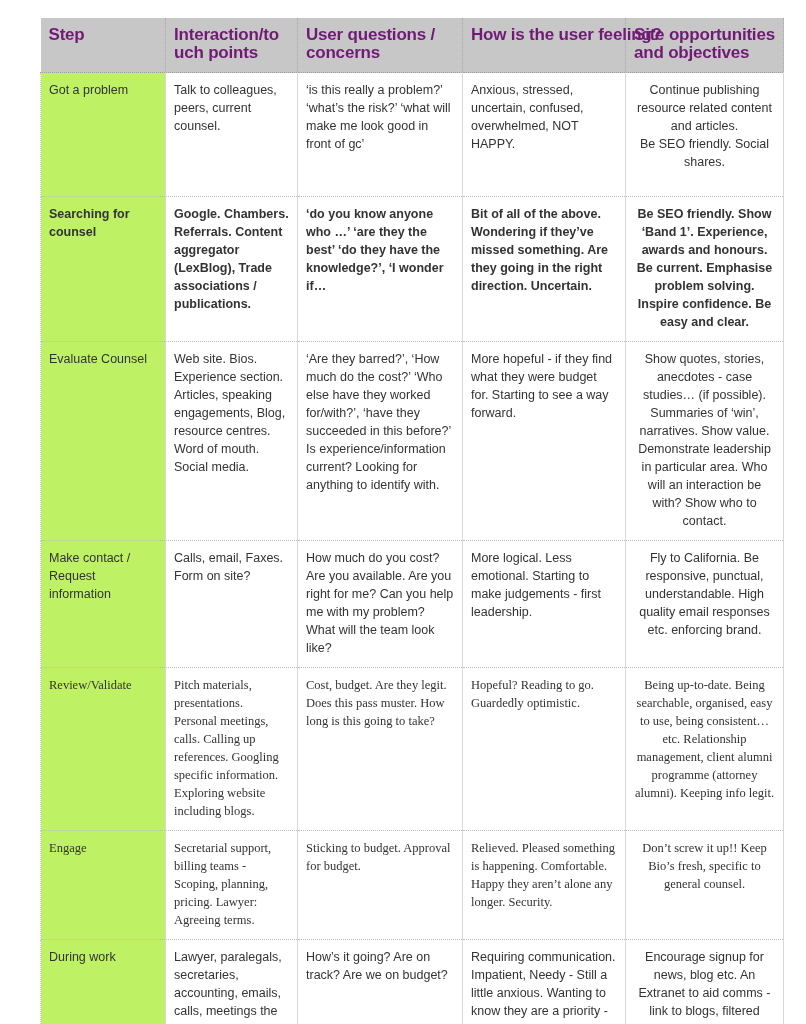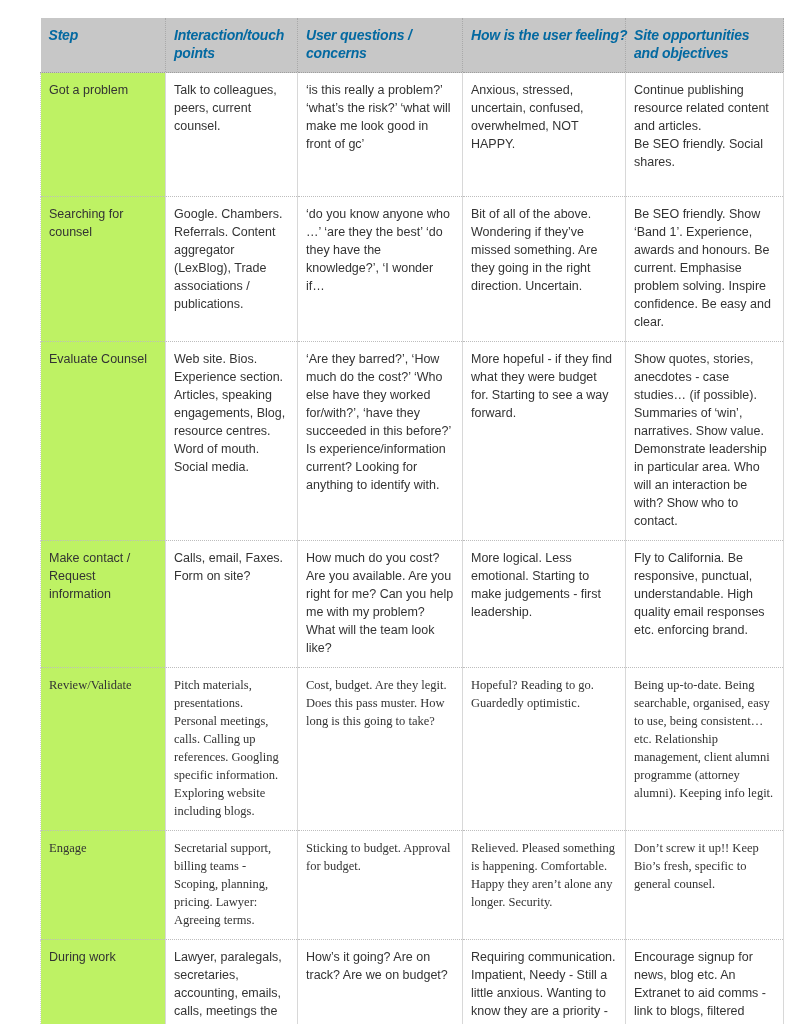--- a/index.html
+++ b/index.html
@@ -33,42 +33,41 @@
   th, td {
     vertical-align: top;
     text-align: left;
     padding: 8px 8px 10px 8px;
     border-right: 1px solid #d8d8d8;
     word-wrap: break-word;
     white-space: pre-line;
   }
   thead th {
     background: #c7c7c7;
-    color: #0369a1;
+    color: #701a75;
     font-weight: bold;
-    font-size: 14px;
+    font-size: 17px;
     letter-spacing: -0.2px;
     border-right: 1px dotted #a9a9a9;
     border-bottom: 1px dotted #9e9e9e;
-    font-style: italic;
   }
   thead th:nth-child(4) { white-space: nowrap; }
   thead th:last-child { border-right: 1px dotted #a9a9a9; }
 
   tbody tr { border-bottom: 1px dotted #bdbdbd; }
   tbody td:first-child {
     background: #bef264;
     border-left: 1px dotted #d2d2d2;
   }
-  tbody td:last-child { border-right: 1px solid #d8d8d8; }
+  tbody td:last-child { border-right: 1px solid #d8d8d8; text-align: center; }
 
   
   tr.hdr  { height: 48px; }
   tr.r0 { height: 124px; }
-  tr.r1 { height: 128px; }
+  tr.r1 { height: 128px; font-weight: bold; }
   tr.r2 { height: 170px; }
   tr.r3 { height: 120px; }
   tr.r4 { height: 147px; font-family: Liberation Serif, serif; }
   tr.r5 { height: 103px; font-family: Liberation Serif, serif; }
   tr.r6 { height: 144px; }
 </style>
 </head>
 <body>
 
 <div class="table-wrap">

